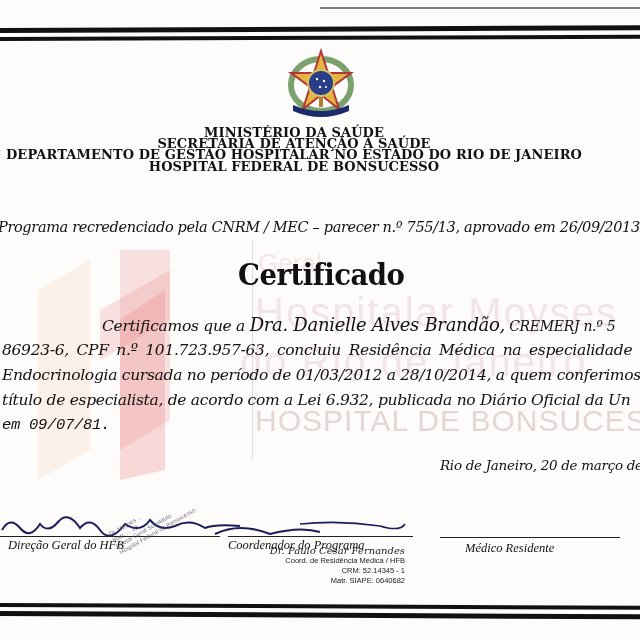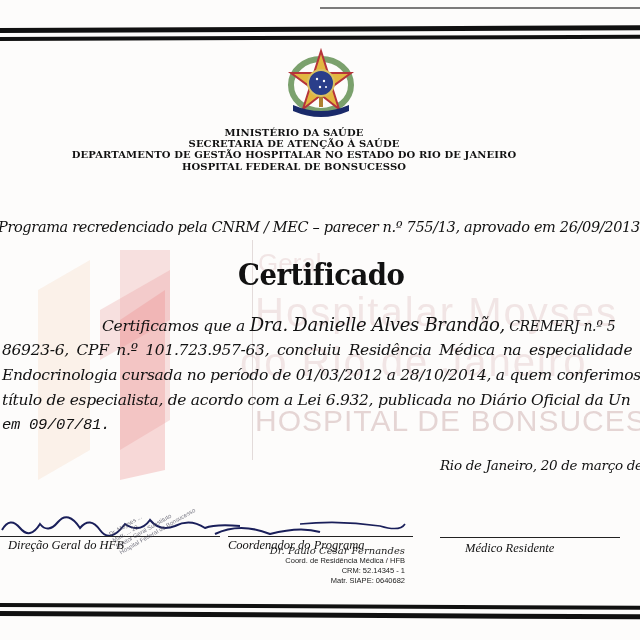--- a/index.html
+++ b/index.html
@@ -26,21 +26,21 @@
     .wm-rede { left: 258px; top: 248px; font-size: 26px; }
     .wm-hosp { left: 255px; top: 290px; font-size: 40px; letter-spacing: 2px; }
     .wm-rio { left: 240px; top: 340px; font-size: 40px; letter-spacing: 2px; }
     .wm-bons { left: 255px; top: 404px; font-size: 30px; letter-spacing: 1px; color: rgba(190,150,150,0.38); }
     .wm-vline { position: absolute; left: 252px; top: 240px; width: 1px; height: 220px; background: rgba(150,120,120,0.25); }
 
     .emblem { position: absolute; left: 283px; top: 47px; width: 76px; height: 76px; }
 
     .header-block {
       position: absolute; left: 0; width: 588px; top: 127px; text-align: center;
-      font-family: "DejaVu Serif", serif; font-weight: bold; font-size: 10px; line-height: 11.2px;
+      font-family: "DejaVu Serif", serif; font-weight: bold; font-size: 13px; line-height: 11.2px;
       letter-spacing: 0.1px;
     }
     .header-block div { white-space: nowrap; }
 
     .program-line {
       position: absolute; left: -2px; top: 219px; white-space: nowrap;
       font-family: "DejaVu Serif", serif; font-style: italic; font-size: 14.5px; letter-spacing: -0.35px;
     }
 
     .title {

